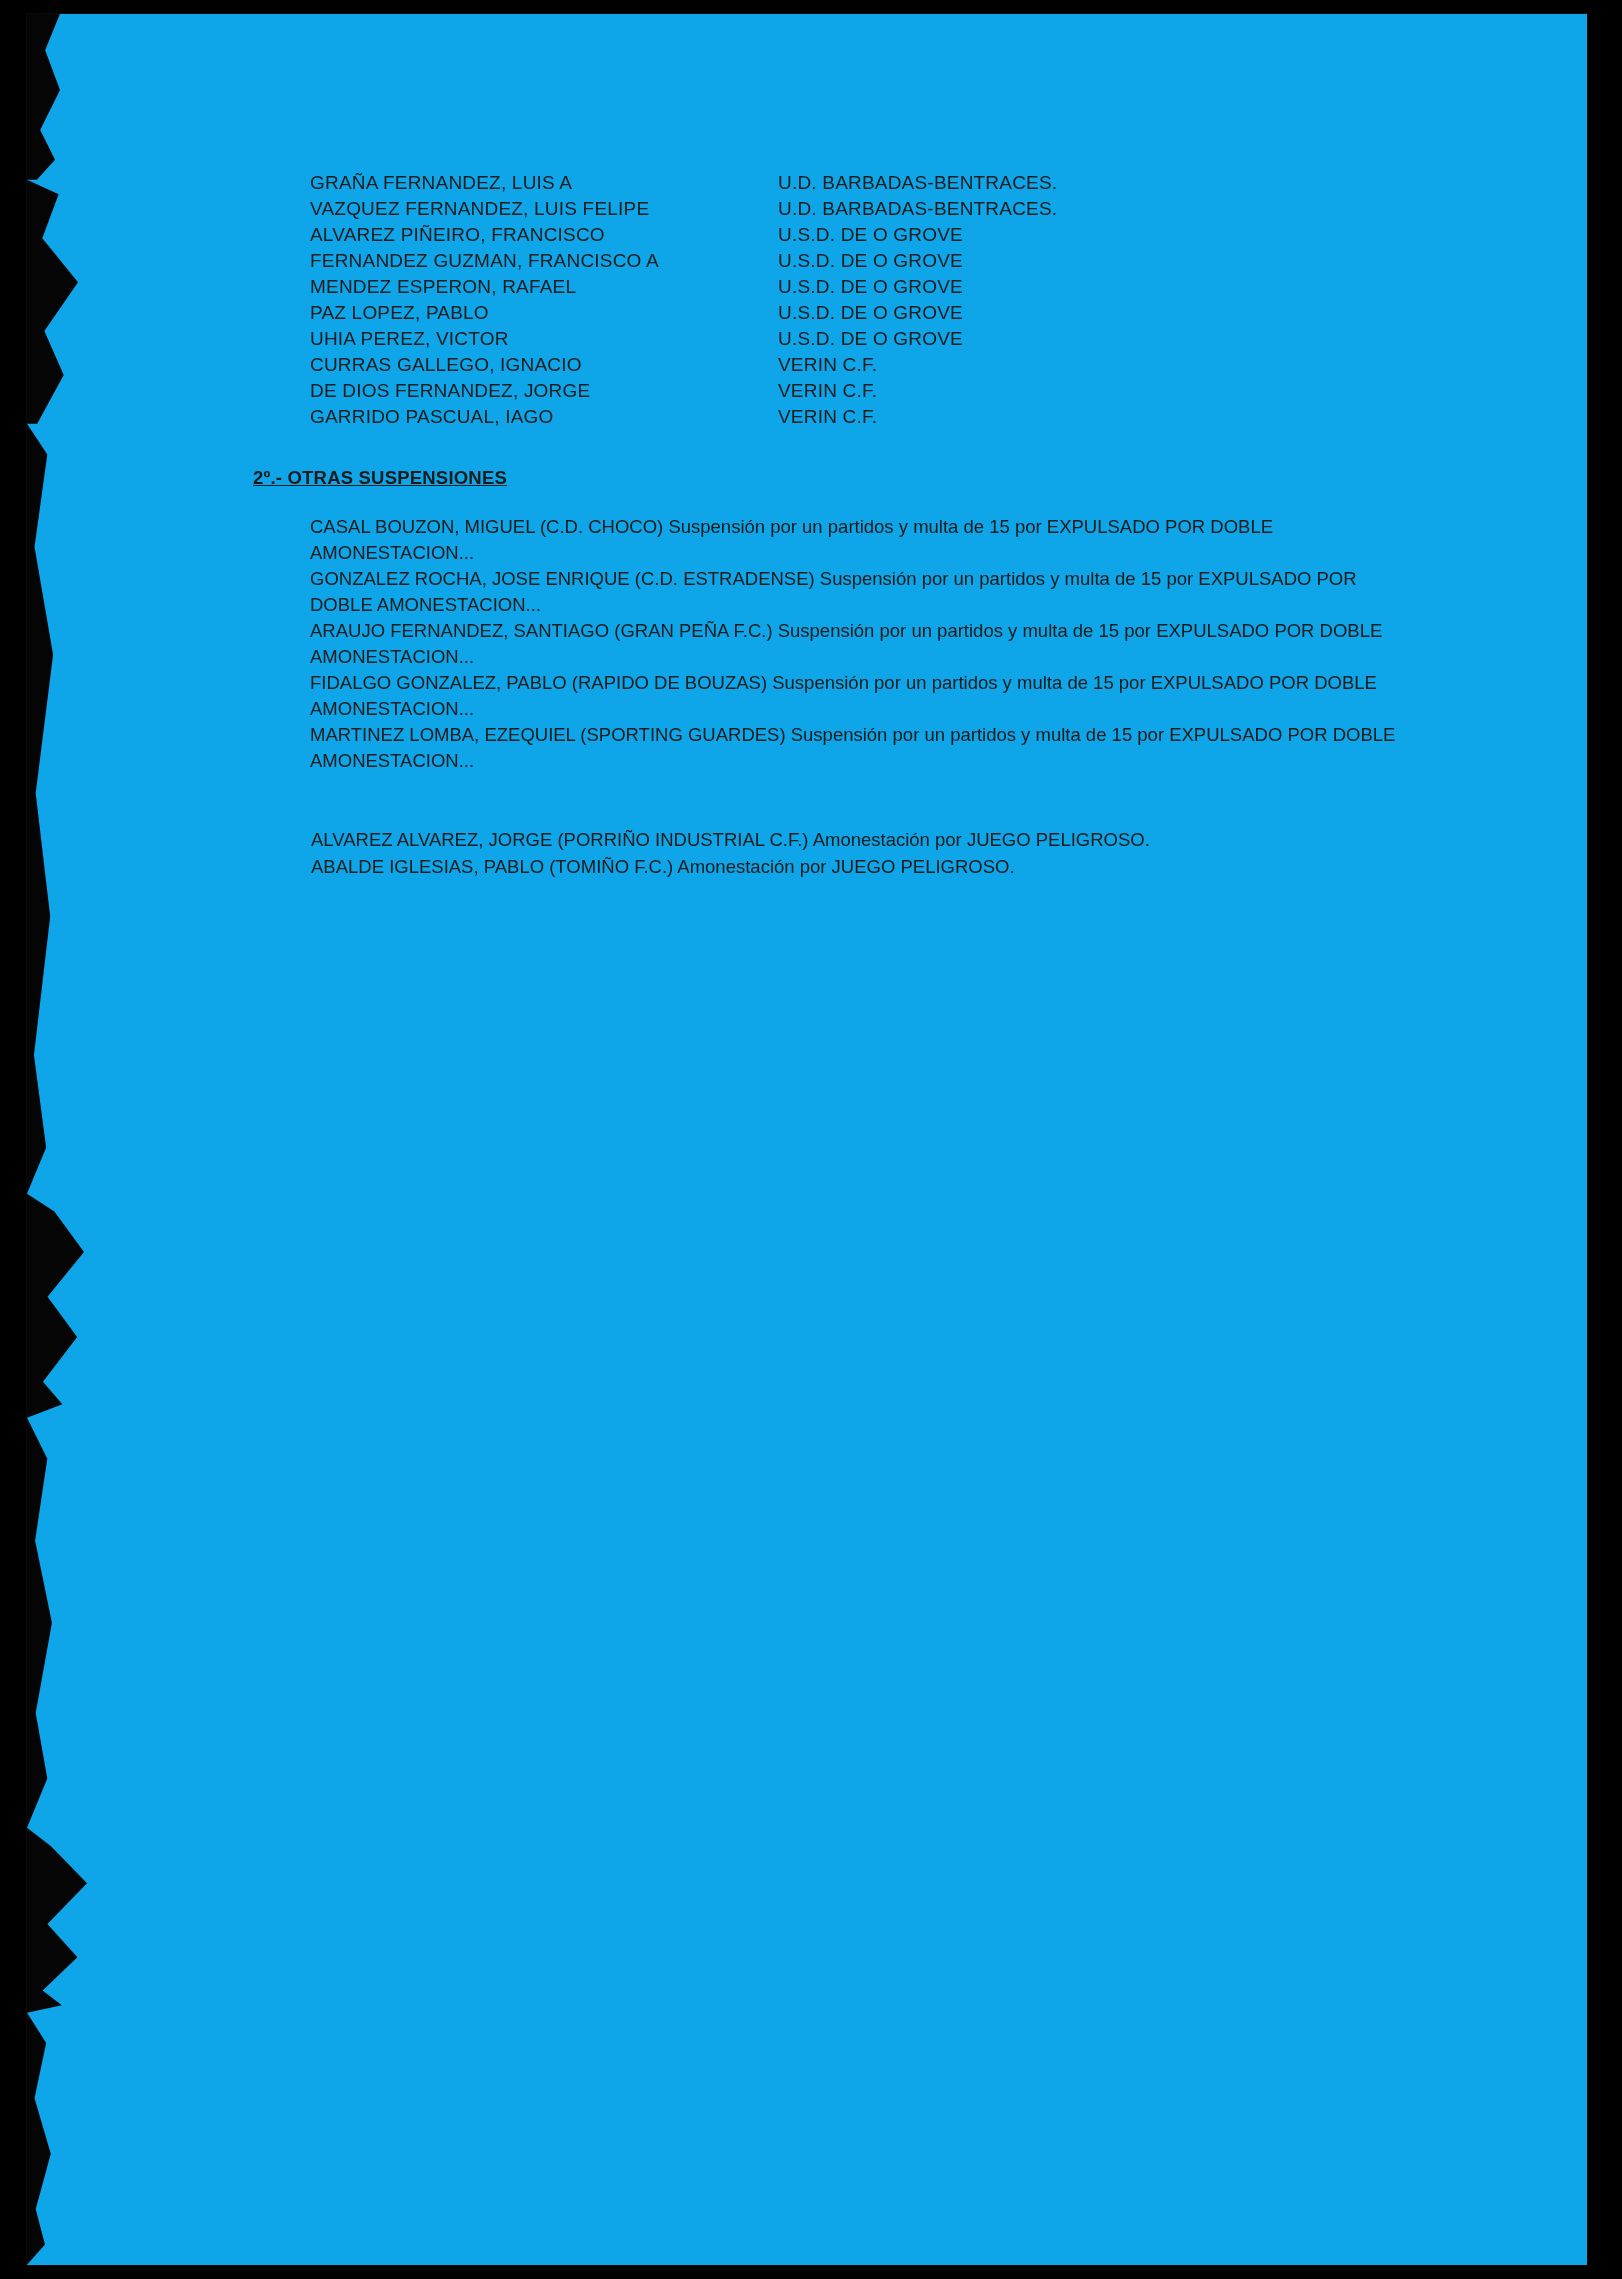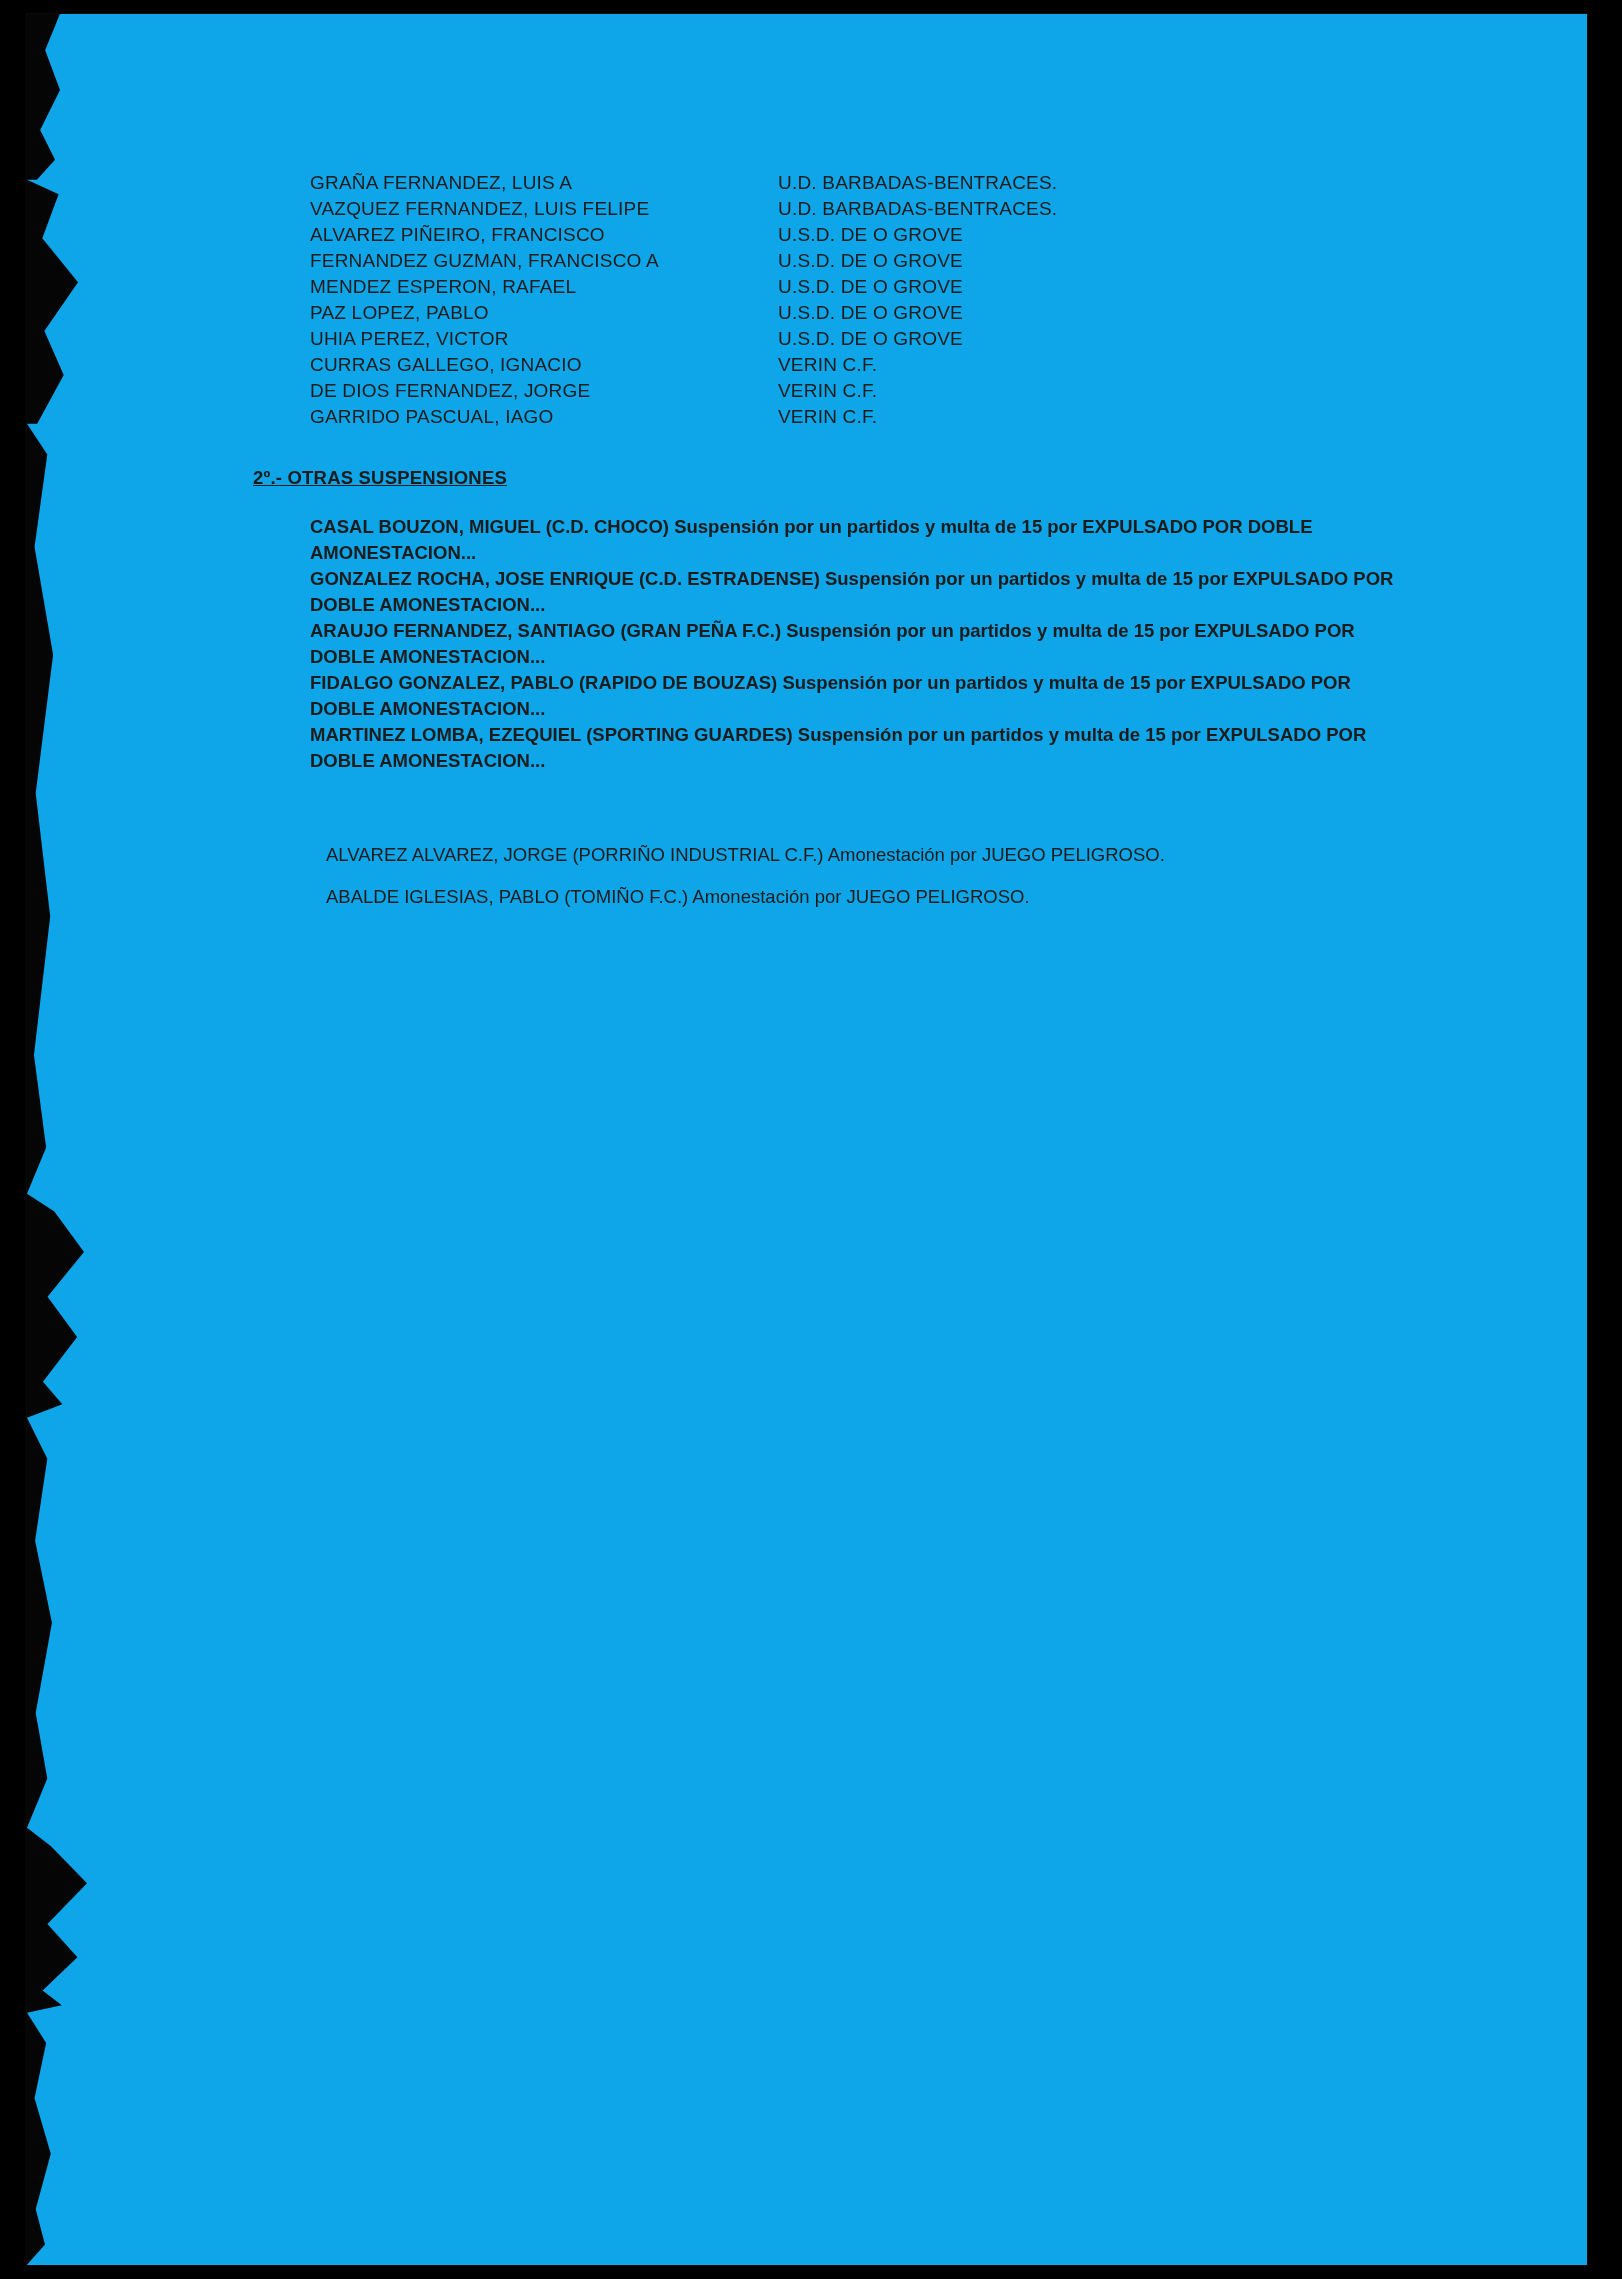--- a/index.html
+++ b/index.html
@@ -82,21 +82,20 @@
     letter-spacing: 0.2px;
   }
 
   .suspensions {
     position: absolute;
     left: 283px;
     top: 500px;
     width: 1092px;
     font-size: 18.5px;
     line-height: 26px;
-    font-weight: bold;
   }
   .susp-item { margin: 0; }
 
   .sub-head {
     position: absolute;
     left: 0;
     top: 758px;
     width: 1560px;
     text-align: center;
     font-size: 19px;
@@ -105,21 +104,21 @@
   }
 
   .tecnicos {
     position: absolute;
     left: 283px;
     top: 812px;
     width: 1092px;
     font-size: 18.5px;
     line-height: 26px;
   }
-  .tec-item { margin: 16px; white-space: nowrap; }
+  .tec-item { margin: 1px; white-space: nowrap; }
 </style>
 </head>
 <body>
 
 <div id="page-sheet">
 
   <div class="tear tear-a"></div>
   <div class="tear tear-b"></div>
   <div class="tear tear-c"></div>
   <div class="tear tear-d"></div>

